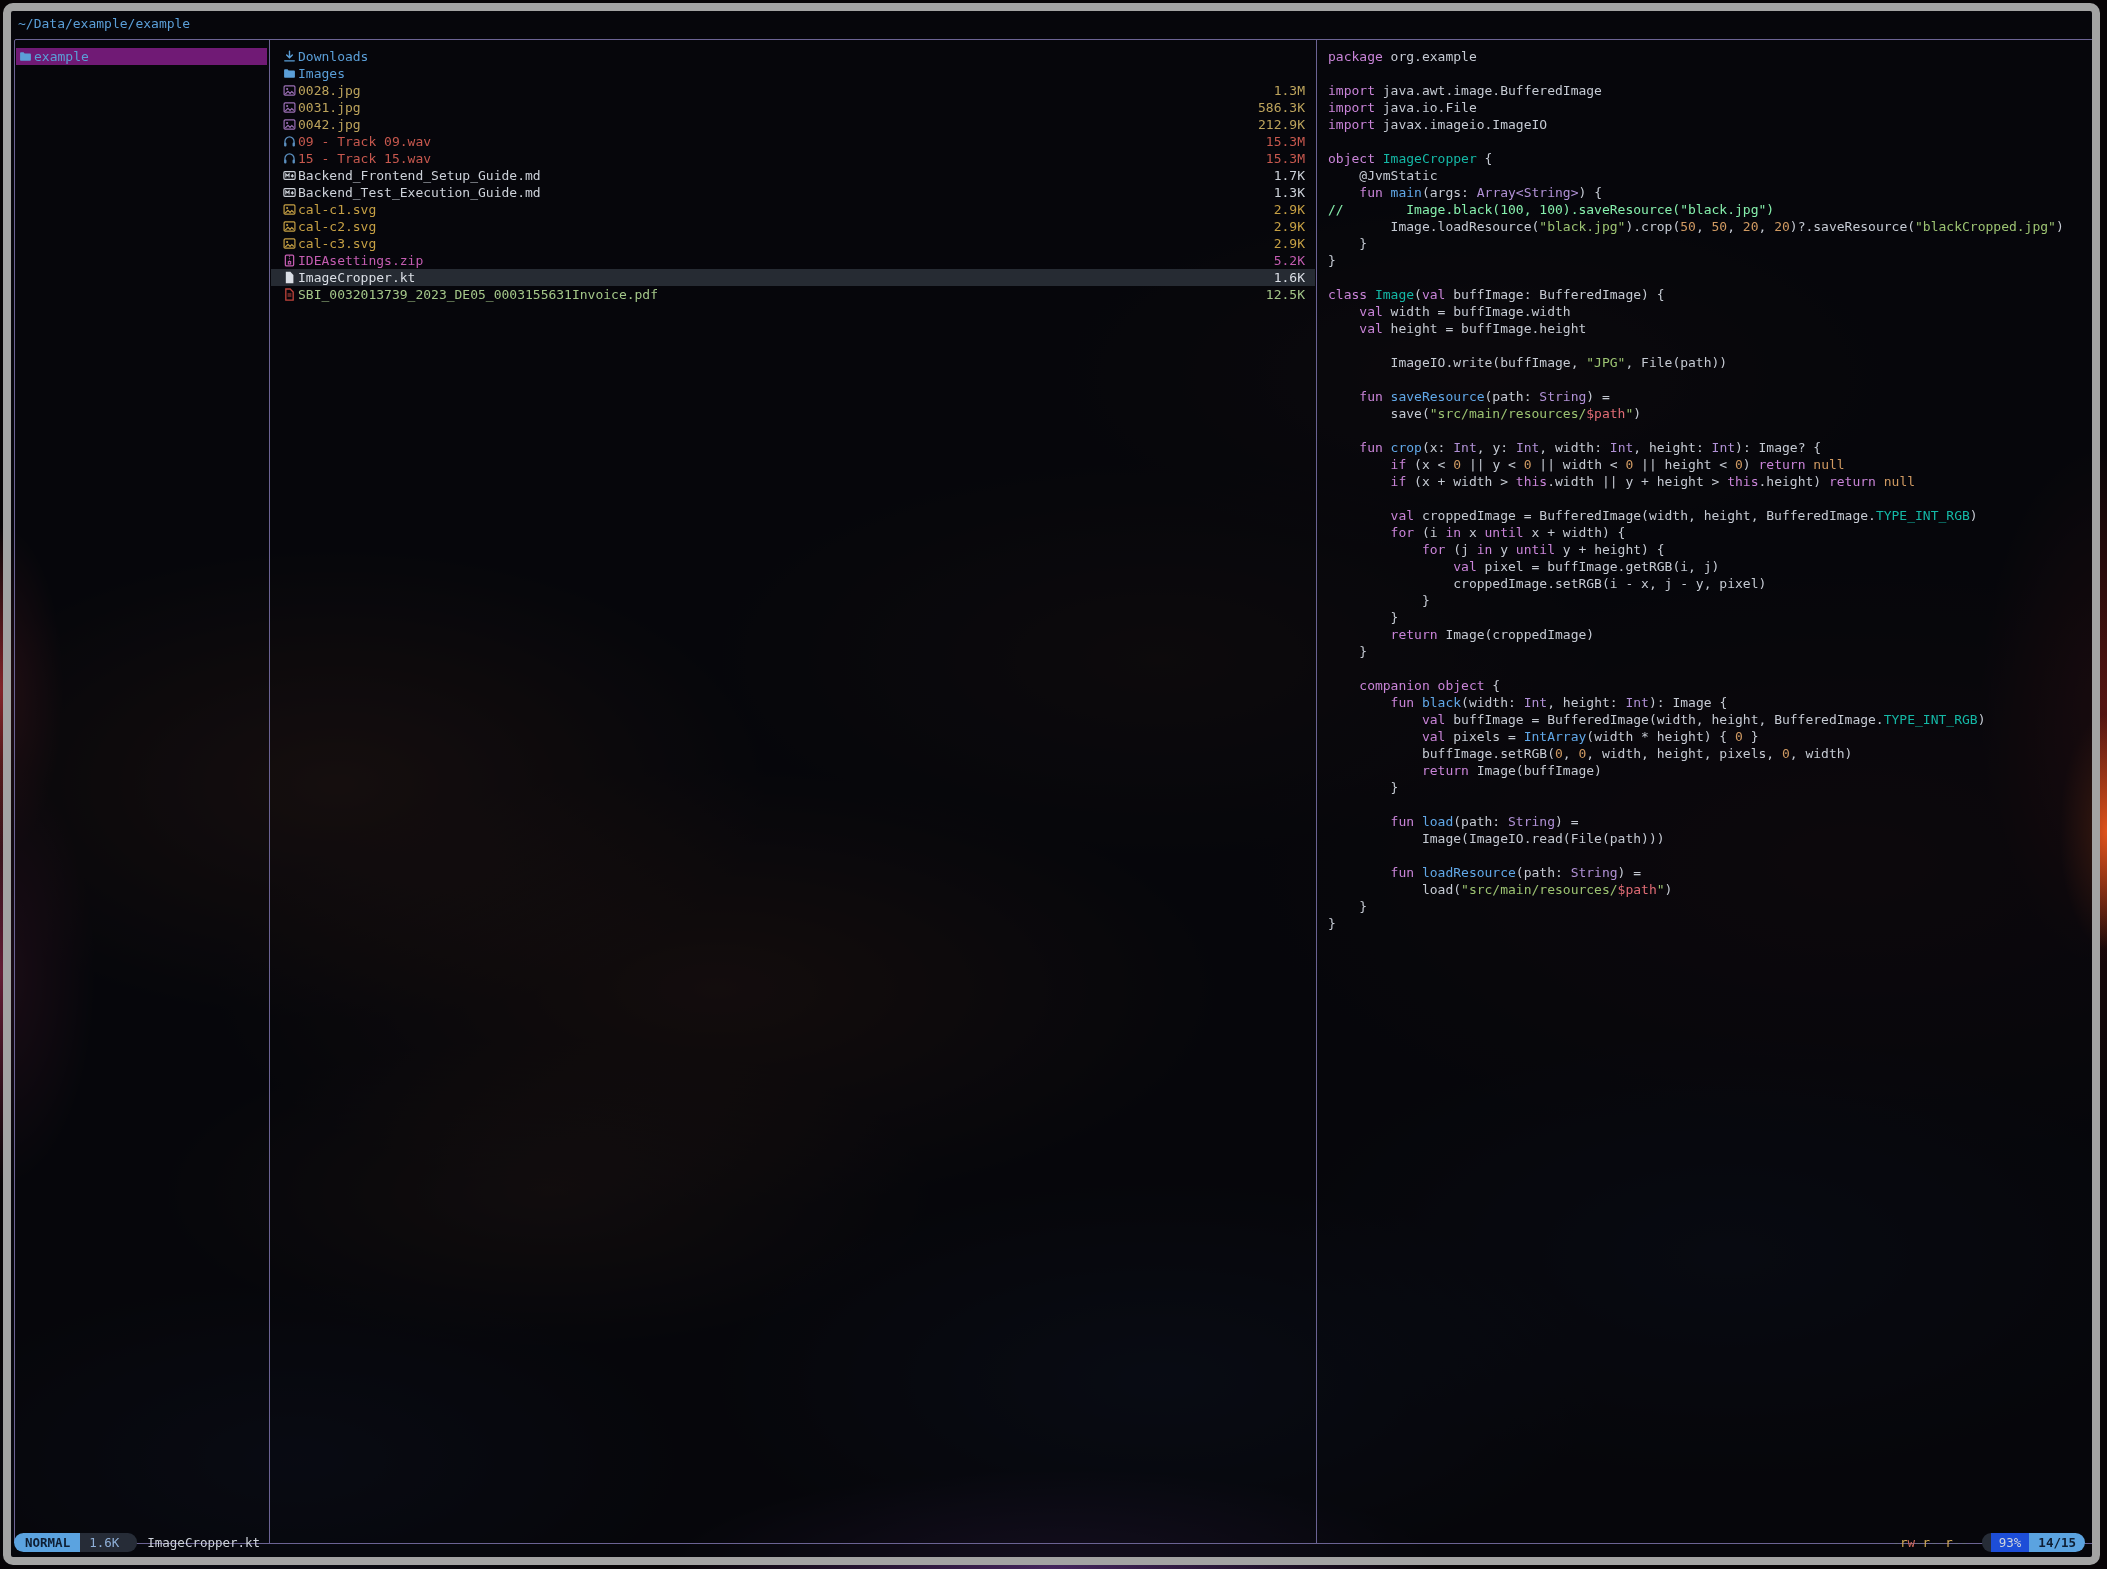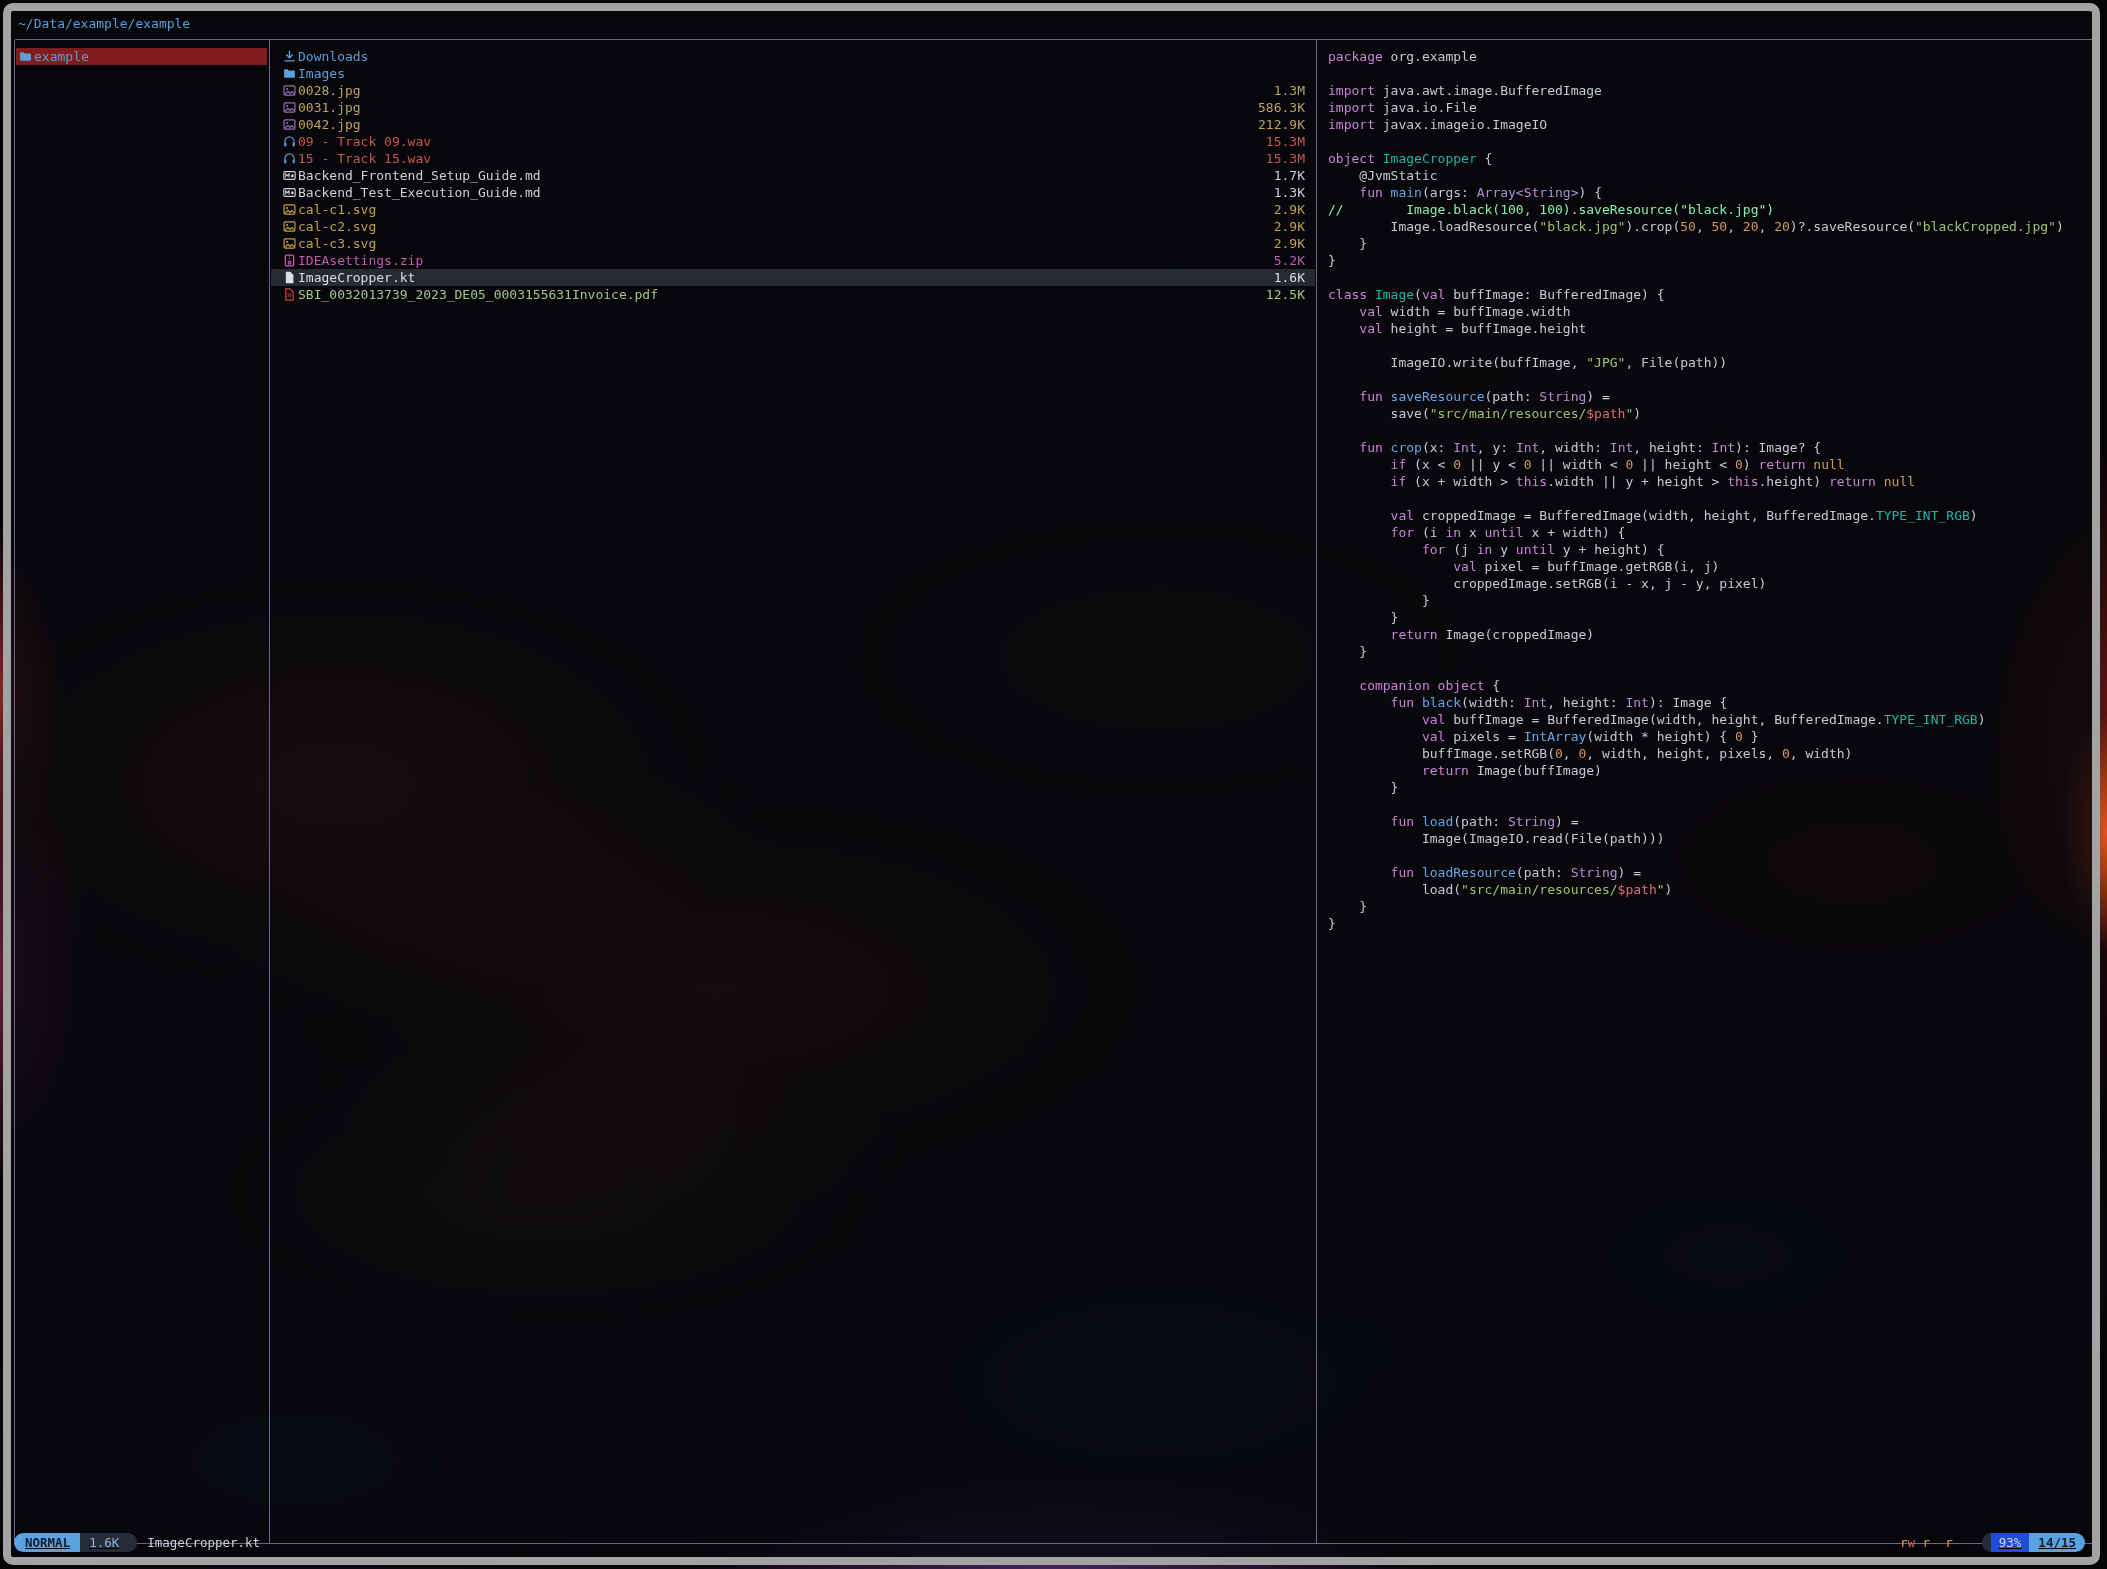--- a/index.html
+++ b/index.html
@@ -56,33 +56,33 @@
   .f-dir{ color:#5b9fd8; }
   .f-jpg{ color:#bda45c; } .f-jpg .icon{ color:#9b6fb5; }
   .f-wav{ color:#c7584e; } .f-wav .icon{ color:#5b8fc0; }
   .f-md { color:#ccd1d9; }
   .f-svg{ color:#c6a044; }
   .f-zip{ color:#c35cb0; }
   .f-kt { color:#dbdfe6; }
   .f-pdf{ color:#a4c789; } .f-pdf .icon{ color:#c0443c; }
 
   .prow{ padding-left:3px; margin-right:2px; }
-  .prow.selected{ background:#7f1d1d; }
+  .prow.selected{ background:#701a75; }
 
   .code-line{ height:17px; line-height:17px; font-size:13px; white-space:pre; padding-left:11px; color:#c5cad3; }
   .pl{ color:#c5cad3; } .kw{ color:#c984d8; } .fn{ color:#61a8e8; }
   .type{ color:#b191d6; } .str{ color:#9cc372; } .num{ color:#d09a62; }
   .cls{ color:#14b8a6; } .com{ color:#86efac; } .interp{ color:#e06c75; }
 
   .statusbar{
     position:absolute; left:3px; right:7px; bottom:4px; height:22px;
     display:flex; align-items:center; justify-content:space-between;
     font-size:12.5px;
   }
-  .sb-left,.sb-right{ display:flex; align-items:center; height:19px;text-decoration:underline; }
+  .sb-left,.sb-right{ display:flex; align-items:center; height:19px; }
   .seg{ display:flex; align-items:center; height:19px; line-height:19px; }
   .seg-mode{ background:#5ba3e0; color:#0e1e33; font-weight:bold; padding:0 10px 0 11px; border-radius:10px 0 0 10px; }
   .seg-size{ background:#262c37; color:#8fb0d8; padding:0 9px; }
   .cap-r{ width:9px; background:#262c37; border-radius:0 10px 10px 0; height:19px; }
   .cap-l{ width:9px; background:#262c37; border-radius:10px 0 0 10px; height:19px; }
   .sb-filename{ color:#ced3db; margin-left:10px; }
   .sb-perms{ margin-right:14px; letter-spacing:0; }
   .pm-d{ color:#6a7280; } .pm-r{ color:#d0a855; } .pm-w{ color:#cf6a5e; }
   .seg-pct{ background:#1d4ed8; color:#d0d5dd; padding:0 8px; }
   .seg-pos{ background:#5ba3e0; color:#0e1e33; font-weight:bold; padding:0 9px; border-radius:0 10px 10px 0; }

